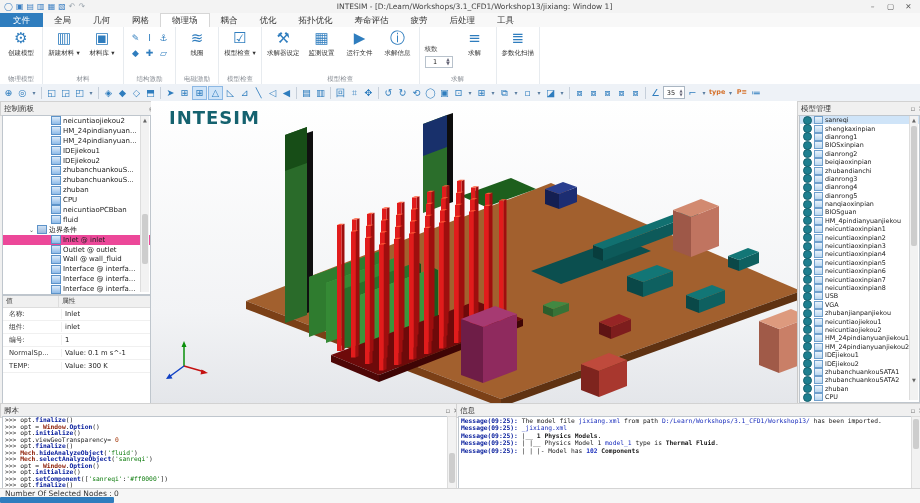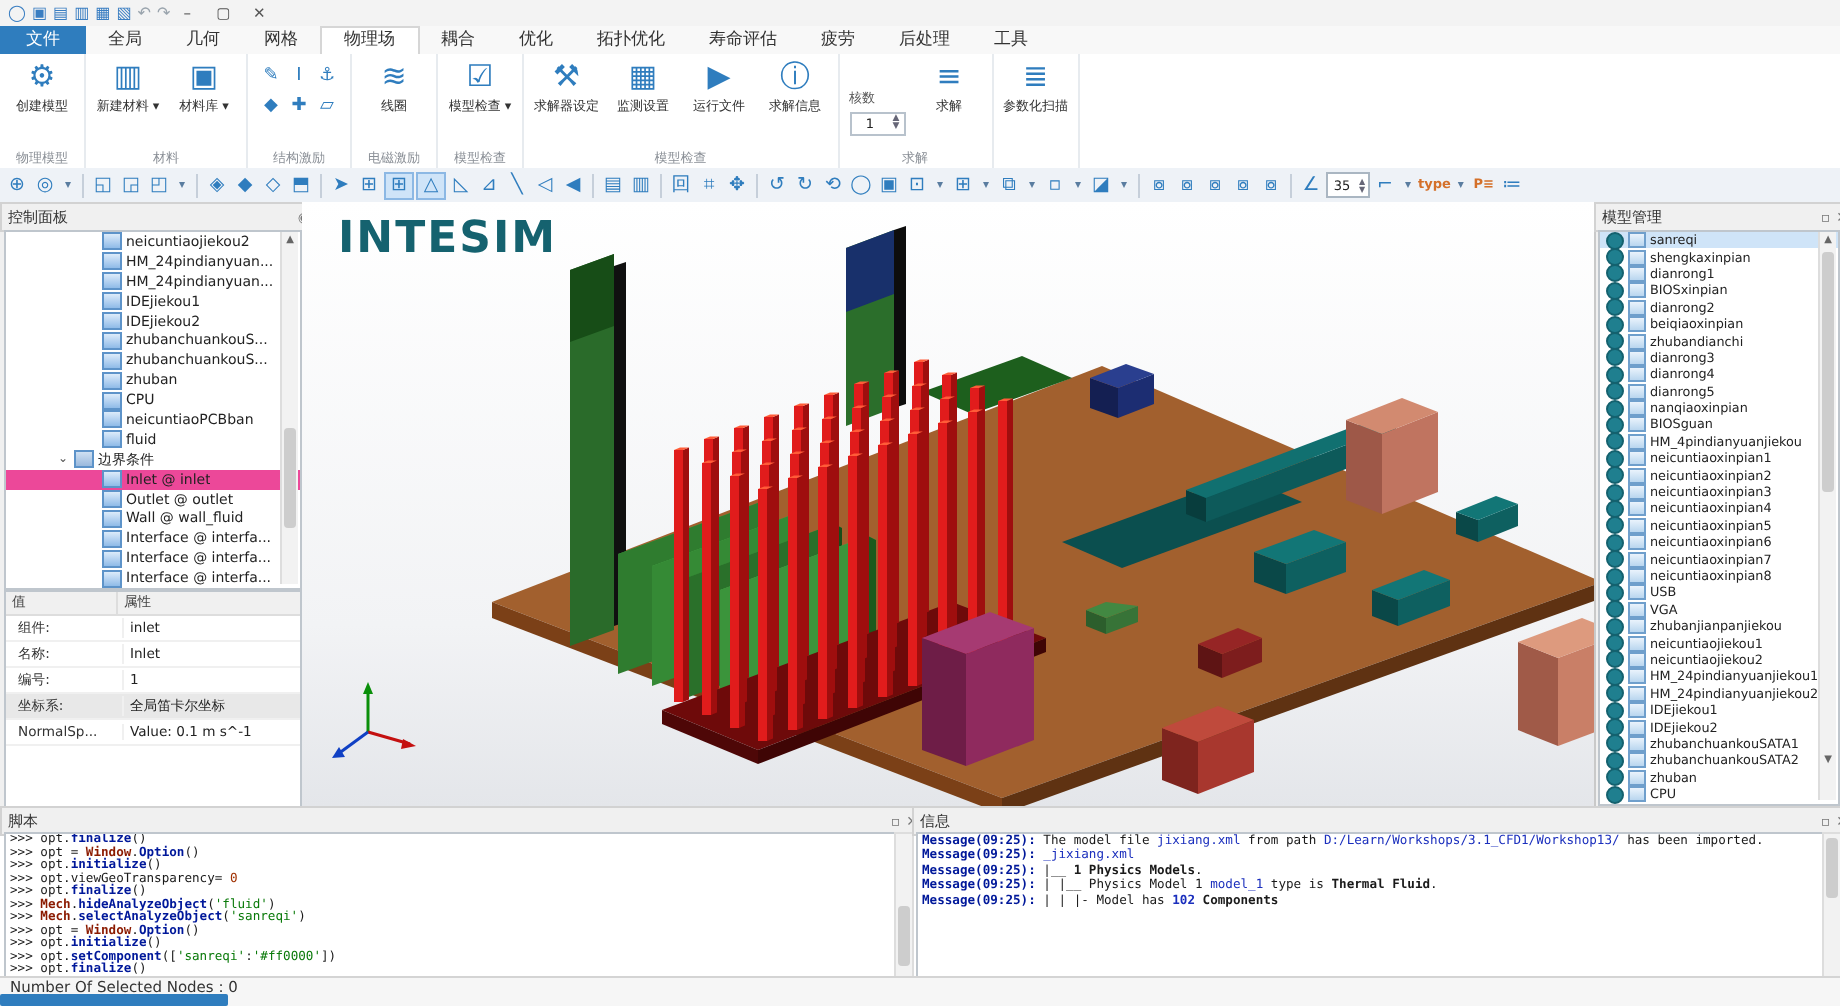--- a/index.html
+++ b/index.html
@@ -64,21 +64,21 @@
   #propsbox{left:2px;top:295px;width:147px;height:107px;background:#fff;border:1px solid #bfc6cd;overflow:hidden;}
   .phead{display:flex;height:11px;background:#f0f0f0;border-bottom:1px solid #ddd;font-size:6.8px;color:#444;}
   .phead .c1{width:52px;padding-left:3px;border-right:1px solid #ddd;}
   .phead .c2{flex:1;padding-left:3px;}
   .prow{display:flex;height:12px;align-items:center;font-size:6.8px;border-bottom:1px solid #f0f0f0;}
   .prow.shade{background:#e8e8e8;}
   .prow .c1{width:52px;padding-left:6px;color:#333;border-right:1px solid #f0f0f0;white-space:nowrap;overflow:hidden;}
   .prow .c2{flex:1;padding-left:3px;color:#222;white-space:nowrap;overflow:hidden;}
   
   #viewport{left:151px;top:101px;width:646px;height:302px;background:linear-gradient(#ffffff, #f2f3f5 70%, #e4e6ea);overflow:hidden;}
-  #logo{left:18px;top:6px;font-size:22px;font-weight:bold;letter-spacing:1px;color:var(--logo);}
+  #logo{left:18px;top:6px;font-size:18px;font-weight:bold;letter-spacing:1px;color:var(--logo);}
   
   #rightpanel{left:797px;top:101px;width:123px;height:302px;background:#f0f0f0;border-left:1px solid #c9c9c9;}
   #righthdr{left:797px;top:101px;width:123px;}
   #rightbox{left:799px;top:115px;width:119px;height:286px;background:#fff;border:1px solid #bfc6cd;overflow:hidden;}
   .rrow{display:flex;align-items:center;height:8.4px;font-size:6.4px;white-space:nowrap;padding-left:3px;}
   .rrow.sel{background:var(--selection);}
   .rdot{width:7px;height:7px;border-radius:50%;background:#1f7f8f;border:1px solid #14616e;margin-right:2px;flex:none;}
   .rgrid{width:7px;height:6px;background:linear-gradient(#eaf3fc,#b9d6ef);border:1px solid #6f9fcc;margin-right:2px;flex:none;}
   #rightscroll{left:909px;top:116px;width:8px;height:284px;background:#f2f2f2;border-left:1px solid #ddd;}
   
@@ -110,20 +110,21 @@
   <div id="qat">
       <span class="q">◯</span>
       <span class="q">▣</span>
       <span class="q">▤</span>
       <span class="q">▥</span>
       <span class="q">▦</span>
       <span class="q">▧</span>
       <span class="q gray">↶</span>
       <span class="q gray">↷</span>
     </div>
+  <div id="title">INTESIM - [D:/Learn/Workshops/3.1_CFD1/Workshop13/jixiang: Window 1]</div>
   <div id="wbtns">
     <span>–</span>
     <span>▢</span>
     <span>✕</span>
   </div>
 </div>
 
 <div class="abs" id="menubar">
     <div class="tab file">文件</div>
     <div class="tab">全局</div>
@@ -390,38 +391,38 @@
 <div class="abs" id="treescroll">
   <div class="sarrow">▲</div>
   <div class="sthumb" style="height:50px;margin-top:90px;"></div>
 </div>
 <div class="abs" id="propsbox">
     <div class="phead">
       <span class="c1">值</span>
       <span class="c2">属性</span>
     </div>
     <div class="prow">
+      <span class="c1">名称:</span>
+      <span class="c2">Inlet</span>
+    </div>
+    <div class="prow">
       <span class="c1">组件:</span>
       <span class="c2">inlet</span>
-    </div>
-    <div class="prow">
-      <span class="c1">名称:</span>
-      <span class="c2">Inlet</span>
     </div>
     <div class="prow">
       <span class="c1">编号:</span>
       <span class="c2">1</span>
     </div>
-    <div class="prow shade">
-      <span class="c1">坐标系:</span>
-      <span class="c2">全局笛卡尔坐标</span>
-    </div>
     <div class="prow">
       <span class="c1">NormalSp...</span>
       <span class="c2">Value: 0.1 m s^-1</span>
+    </div>
+    <div class="prow">
+      <span class="c1">TEMP:</span>
+      <span class="c2">Value: 300 K</span>
     </div>
   </div>
 
 <div class="abs" id="viewport">
   <div class="abs" id="logo">INTESIM</div>
   <svg id="scene" width="646" height="302" viewBox="0 0 646 302">
 
     <polygon points="95,200 400,82 650,190 350,298" fill="#a2602e"></polygon>
     <polygon points="95,200 350,298 350,306 95,208" fill="#7b4017"></polygon>
     <polygon points="350,298 650,190 650,198 350,306" fill="#5f3212"></polygon>

